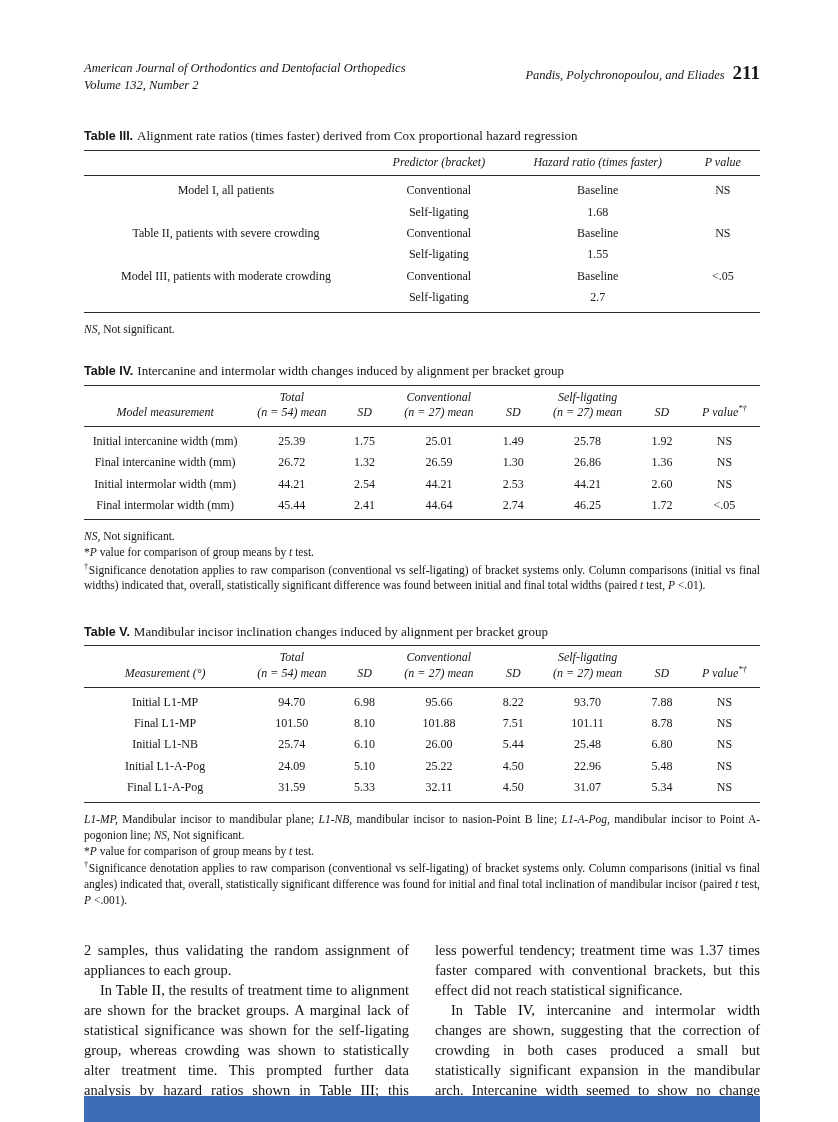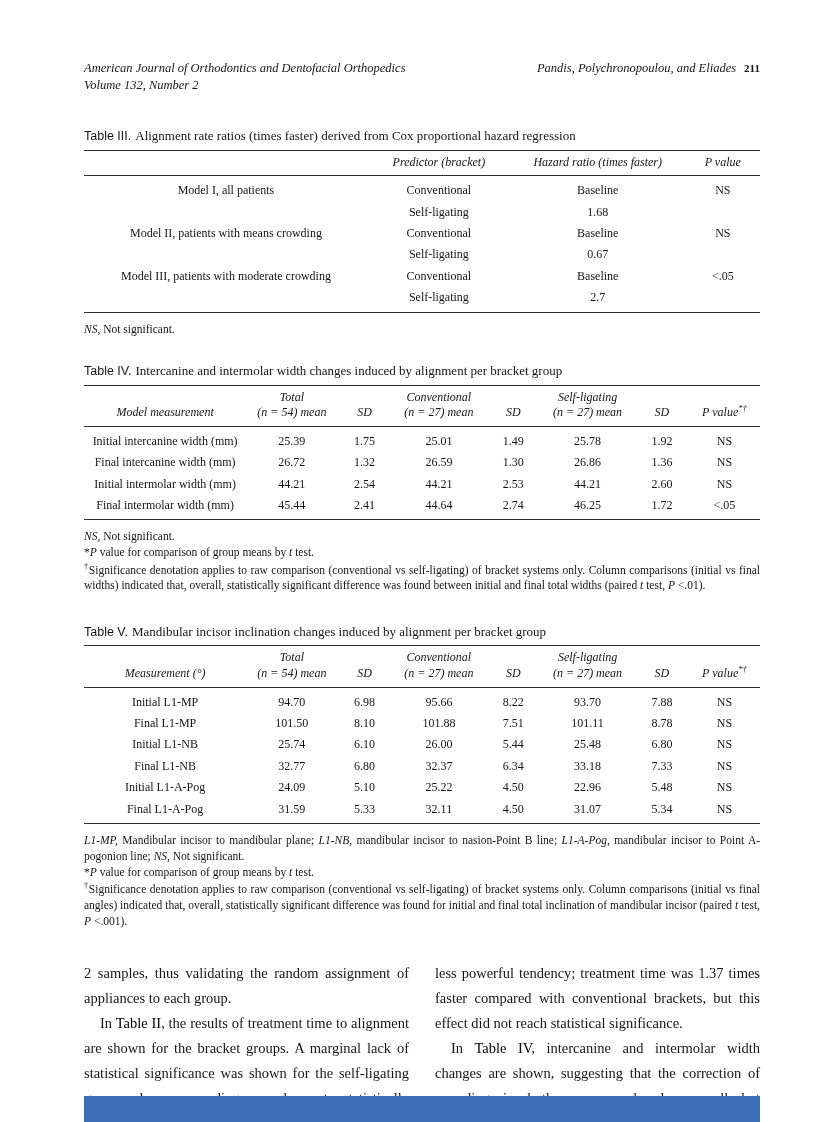--- a/index.html
+++ b/index.html
@@ -8,25 +8,25 @@
     font-family:"Liberation Serif", serif;color:#151515;
     overflow:hidden;
   }
   .page{position:relative;width:810px;height:1122px;}
   .content{width:676px;margin-left:84px;padding-top:60px;}
 
   
   .runhead{display:flex;justify-content:space-between;align-items:flex-start;
     font-style:italic;font-size:12.5px;line-height:1.35;}
   .rh-right{white-space:nowrap;}
-  .pagenum{font-style:normal;font-weight:bold;margin-left:8px;font-size:11px;}
+  .pagenum{font-style:normal;font-weight:bold;margin-left:8px;font-size:19px;}
 
   
   .tbl-caption{margin:0 0 3px 0;font-size:13px;line-height:1.3;}
-  .tbl-label{font-family:"Liberation Sans", sans-serif;font-weight:normal;font-size:12.5px;margin-right:4px;}
+  .tbl-label{font-family:"Liberation Sans", sans-serif;font-weight:bold;font-size:12.5px;margin-right:4px;}
 
   .sec-t3{margin-top:34px;}
   .sec-t4{margin-top:26px;}
   .sec-t5{margin-top:30px;}
 
   
   .jtable{width:100%;border-collapse:collapse;font-size:12px;margin-top:5px;}
   .jtable th{
     font-style:italic;font-weight:normal;
     border-top:1px solid #2b2b2b;border-bottom:1px solid #2b2b2b;
@@ -57,21 +57,21 @@
   .footnotes p{margin:0;font-size:11.5px;line-height:1.4;text-align:justify;}
 
   
   .seg-i{font-style:italic;}
   .seg-link{color:#000000;}
   .seg-sup{vertical-align:super;font-size:0.72em;}
 
   
   .bodycols{display:flex;gap:26px;margin-top:32px;}
   .bodycols .col{width:325px;}
-  .bodycols p{margin:0;font-size:14.5px;line-height:25px;text-align:justify;}
+  .bodycols p{margin:0;font-size:14.5px;line-height:20px;text-align:justify;}
   .bodycols p.indent{text-indent:16px;}
 
   
   .bottom-bar{position:absolute;left:84px;width:676px;height:26px;bottom:0;}
 </style>
 </head>
 <body>
 
 <div class="page">
   <div class="content">
@@ -106,29 +106,29 @@
               <td>Baseline</td>
               <td>NS</td>
             </tr>
             <tr>
               <td></td>
               <td>Self-ligating</td>
               <td>1.68</td>
               <td></td>
             </tr>
             <tr>
-              <td>Model II, patients with means crowding</td>
+              <td>Table II, patients with severe crowding</td>
               <td>Conventional</td>
               <td>Baseline</td>
               <td>NS</td>
             </tr>
             <tr>
               <td></td>
               <td>Self-ligating</td>
-              <td>0.67</td>
+              <td>1.55</td>
               <td></td>
             </tr>
             <tr>
               <td>Model III, patients with moderate crowding</td>
               <td>Conventional</td>
               <td>Baseline</td>
               <td>&lt;.05</td>
             </tr>
             <tr>
               <td></td>
@@ -252,30 +252,20 @@
               <td>Initial L1-NB</td>
               <td>25.74</td>
               <td>6.10</td>
               <td>26.00</td>
               <td>5.44</td>
               <td>25.48</td>
               <td>6.80</td>
               <td>NS</td>
             </tr>
             <tr>
-              <td>Final L1-NB</td>
-              <td>32.77</td>
-              <td>6.80</td>
-              <td>32.37</td>
-              <td>6.34</td>
-              <td>33.18</td>
-              <td>7.33</td>
-              <td>NS</td>
-            </tr>
-            <tr>
               <td>Initial L1-A-Pog</td>
               <td>24.09</td>
               <td>5.10</td>
               <td>25.22</td>
               <td>4.50</td>
               <td>22.96</td>
               <td>5.48</td>
               <td>NS</td>
             </tr>
             <tr>

